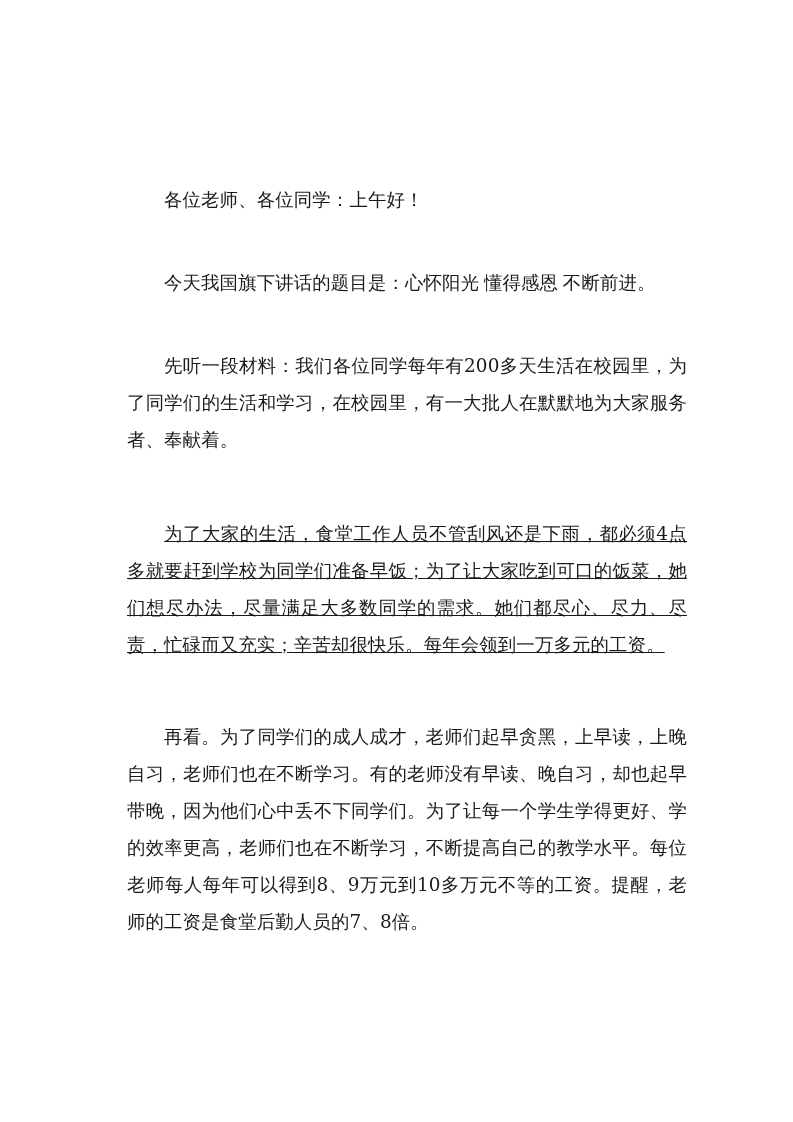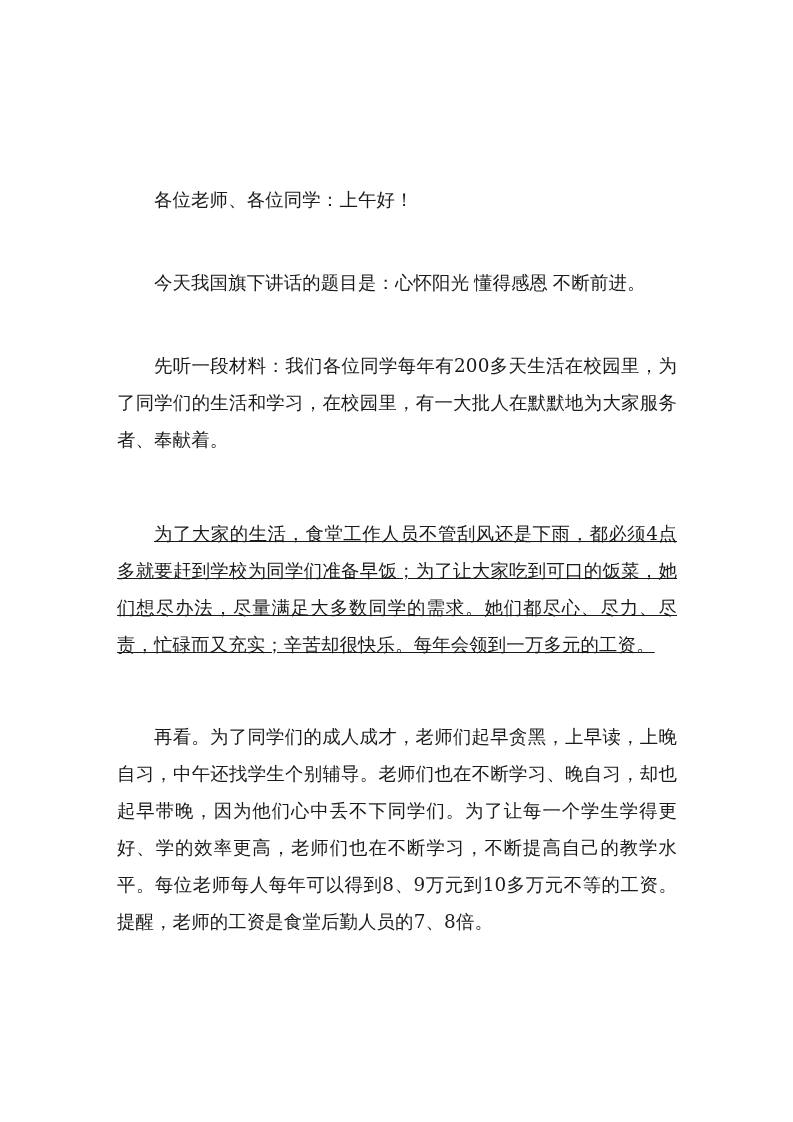--- a/index.html
+++ b/index.html
@@ -16,21 +16,21 @@
       color: #1a1a1a;
     }
     .page {
       position: absolute;
       left: 117px;
       top: 0;
       width: 560px;
     }
     .para {
       position: absolute;
-      left: 0;
+      left: 10px;
       width: 560px;
       font-size: 18.4px;
       line-height: 37px;
       text-indent: 37px;
       text-align: justify;
       letter-spacing: 0.15px;
       margin: 0;
     }
     #p1 { top: 181px; }
     #p2 { top: 265px; font-family: Liberation Serif, serif; }
@@ -39,14 +39,14 @@
     #p5 { top: 718px; }
   </style>
 </head>
 <body>
 
 <div class="page">
   <p id="p1" class="para">各位老师、各位同学：上午好！</p>
   <p id="p2" class="para">今天我国旗下讲话的题目是：心怀阳光 懂得感恩 不断前进。</p>
   <p id="p3" class="para">先听一段材料：我们各位同学每年有200多天生活在校园里，为了同学们的生活和学习，在校园里，有一大批人在默默地为大家服务者、奉献着。</p>
   <p id="p4" class="para">为了大家的生活，食堂工作人员不管刮风还是下雨，都必须4点多就要赶到学校为同学们准备早饭；为了让大家吃到可口的饭菜，她们想尽办法，尽量满足大多数同学的需求。她们都尽心、尽力、尽责，忙碌而又充实；辛苦却很快乐。每年会领到一万多元的工资。</p>
-  <p id="p5" class="para">再看。为了同学们的成人成才，老师们起早贪黑，上早读，上晚自习，中午还找学生个别辅导。老师们也在不断学习、晚自习，却也起早带晚，因为他们心中丢不下同学们。为了让每一个学生学得更好、学的效率更高，老师们也在不断学习，不断提高自己的教学水平。每位老师每人每年可以得到8、9万元到10多万元不等的工资。提醒，老师的工资是食堂后勤人员的7、8倍。</p>
+  <p id="p5" class="para">再看。为了同学们的成人成才，老师们起早贪黑，上早读，上晚自习，老师们也在不断学习。有的老师没有早读、晚自习，却也起早带晚，因为他们心中丢不下同学们。为了让每一个学生学得更好、学的效率更高，老师们也在不断学习，不断提高自己的教学水平。每位老师每人每年可以得到8、9万元到10多万元不等的工资。提醒，老师的工资是食堂后勤人员的7、8倍。</p>
 </div>
 
 </body></html>

